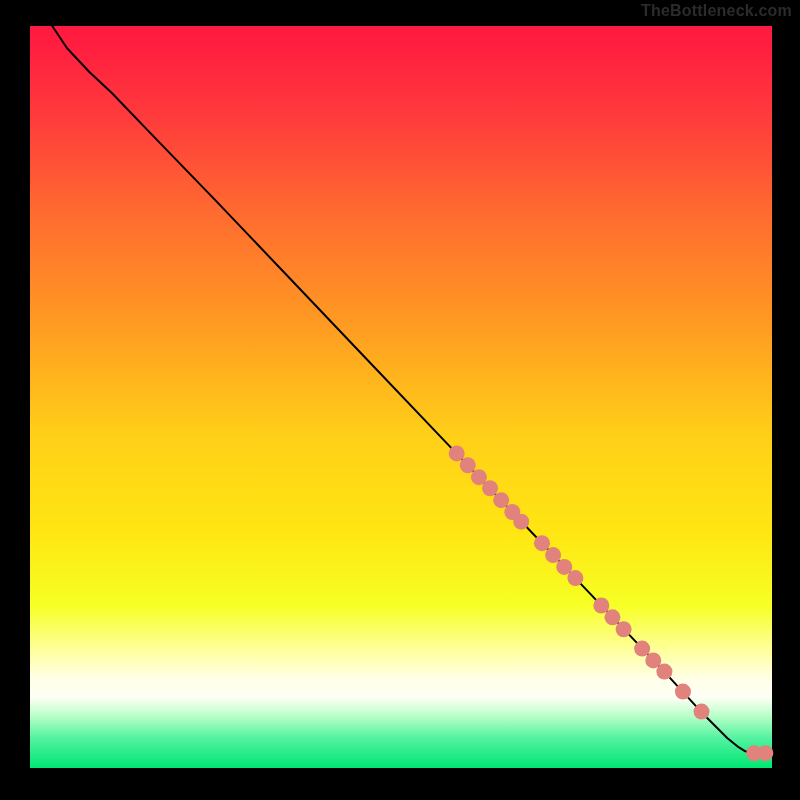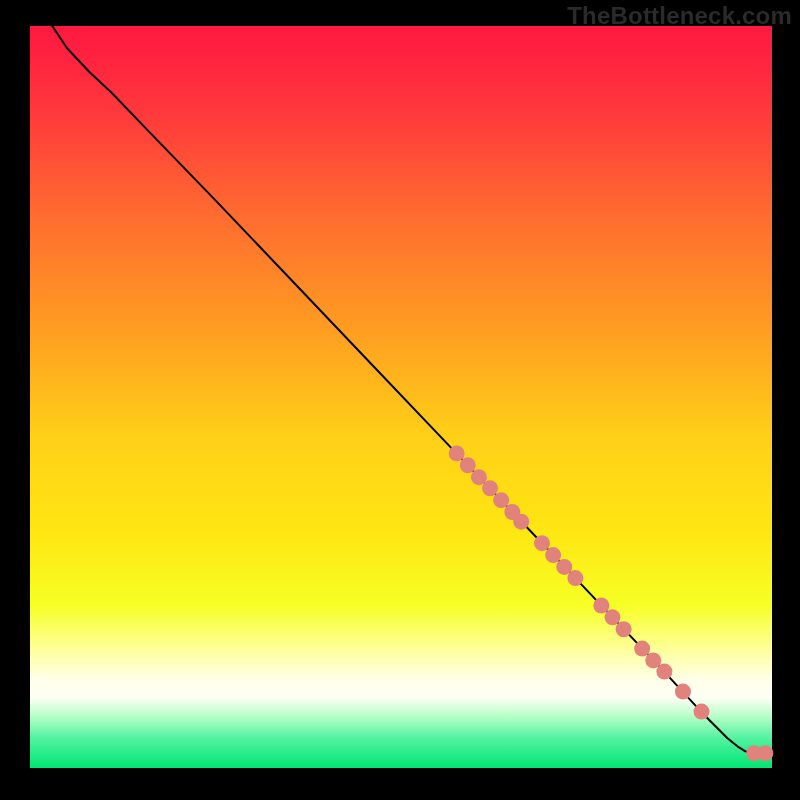--- a/index.html
+++ b/index.html
@@ -14,21 +14,21 @@
   .wrap {
     position: relative;
     width: 800px;
     height: 800px;
   }
   .attribution {
     position: absolute;
     top: 2px;
     right: 8px;
     color: #2b2b2b;
-    font-size: 24px;
+    font-size: 16px;
     font-weight: 600;
     letter-spacing: 0.2px;
     z-index: 20;
   }
   .plot {
     position: absolute;
     z-index: 10;
   }
   svg { display: block; }
 </style>

